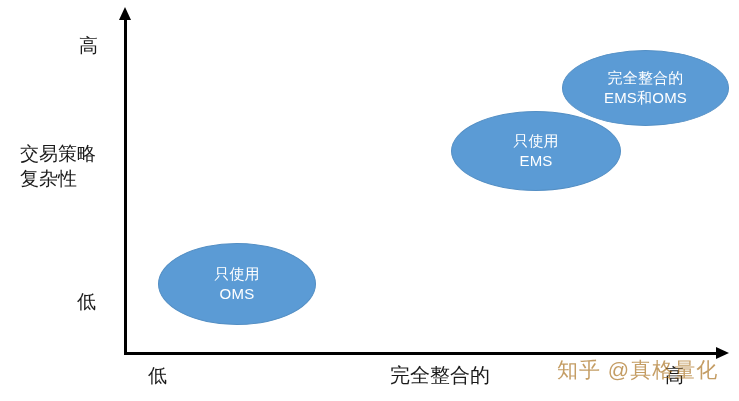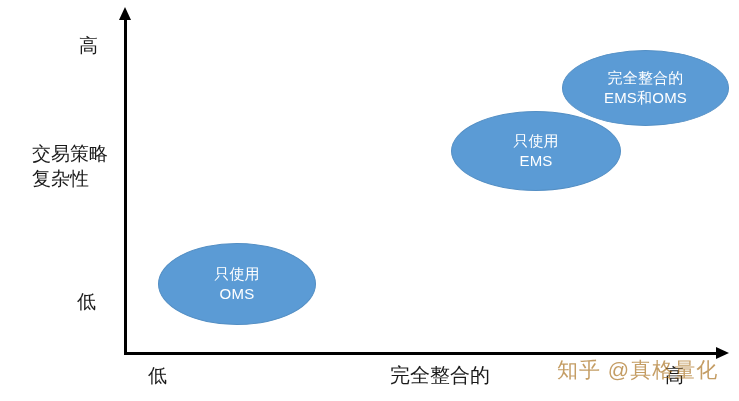--- a/index.html
+++ b/index.html
@@ -59,21 +59,21 @@
   .axis-text {
     position: absolute;
     color: #1a1a1a;
     font-size: 19px;
     line-height: 1.32;
     white-space: pre-line;
     font-family: "Liberation Serif", "DejaVu Serif", serif;
   }
   #y-axis-high   { left: 79px;  top: 33px; }
   #y-axis-low    { left: 77px;  top: 289px; }
-  #y-axis-title  { left: 32px;  top: 141px; text-align: left; }
+  #y-axis-title  { left: 20px;  top: 141px; text-align: left; }
   #x-axis-low    { left: 148px; top: 363px; }
   #x-axis-high   { left: 665px; top: 363px; }
   #x-axis-title  { left: 390px; top: 362px; font-size: 20px; }
 
   
   .bubble {
     position: absolute;
     border-radius: 50%;
     background: #5b9bd5;
     border: 1px solid #548fc4;

